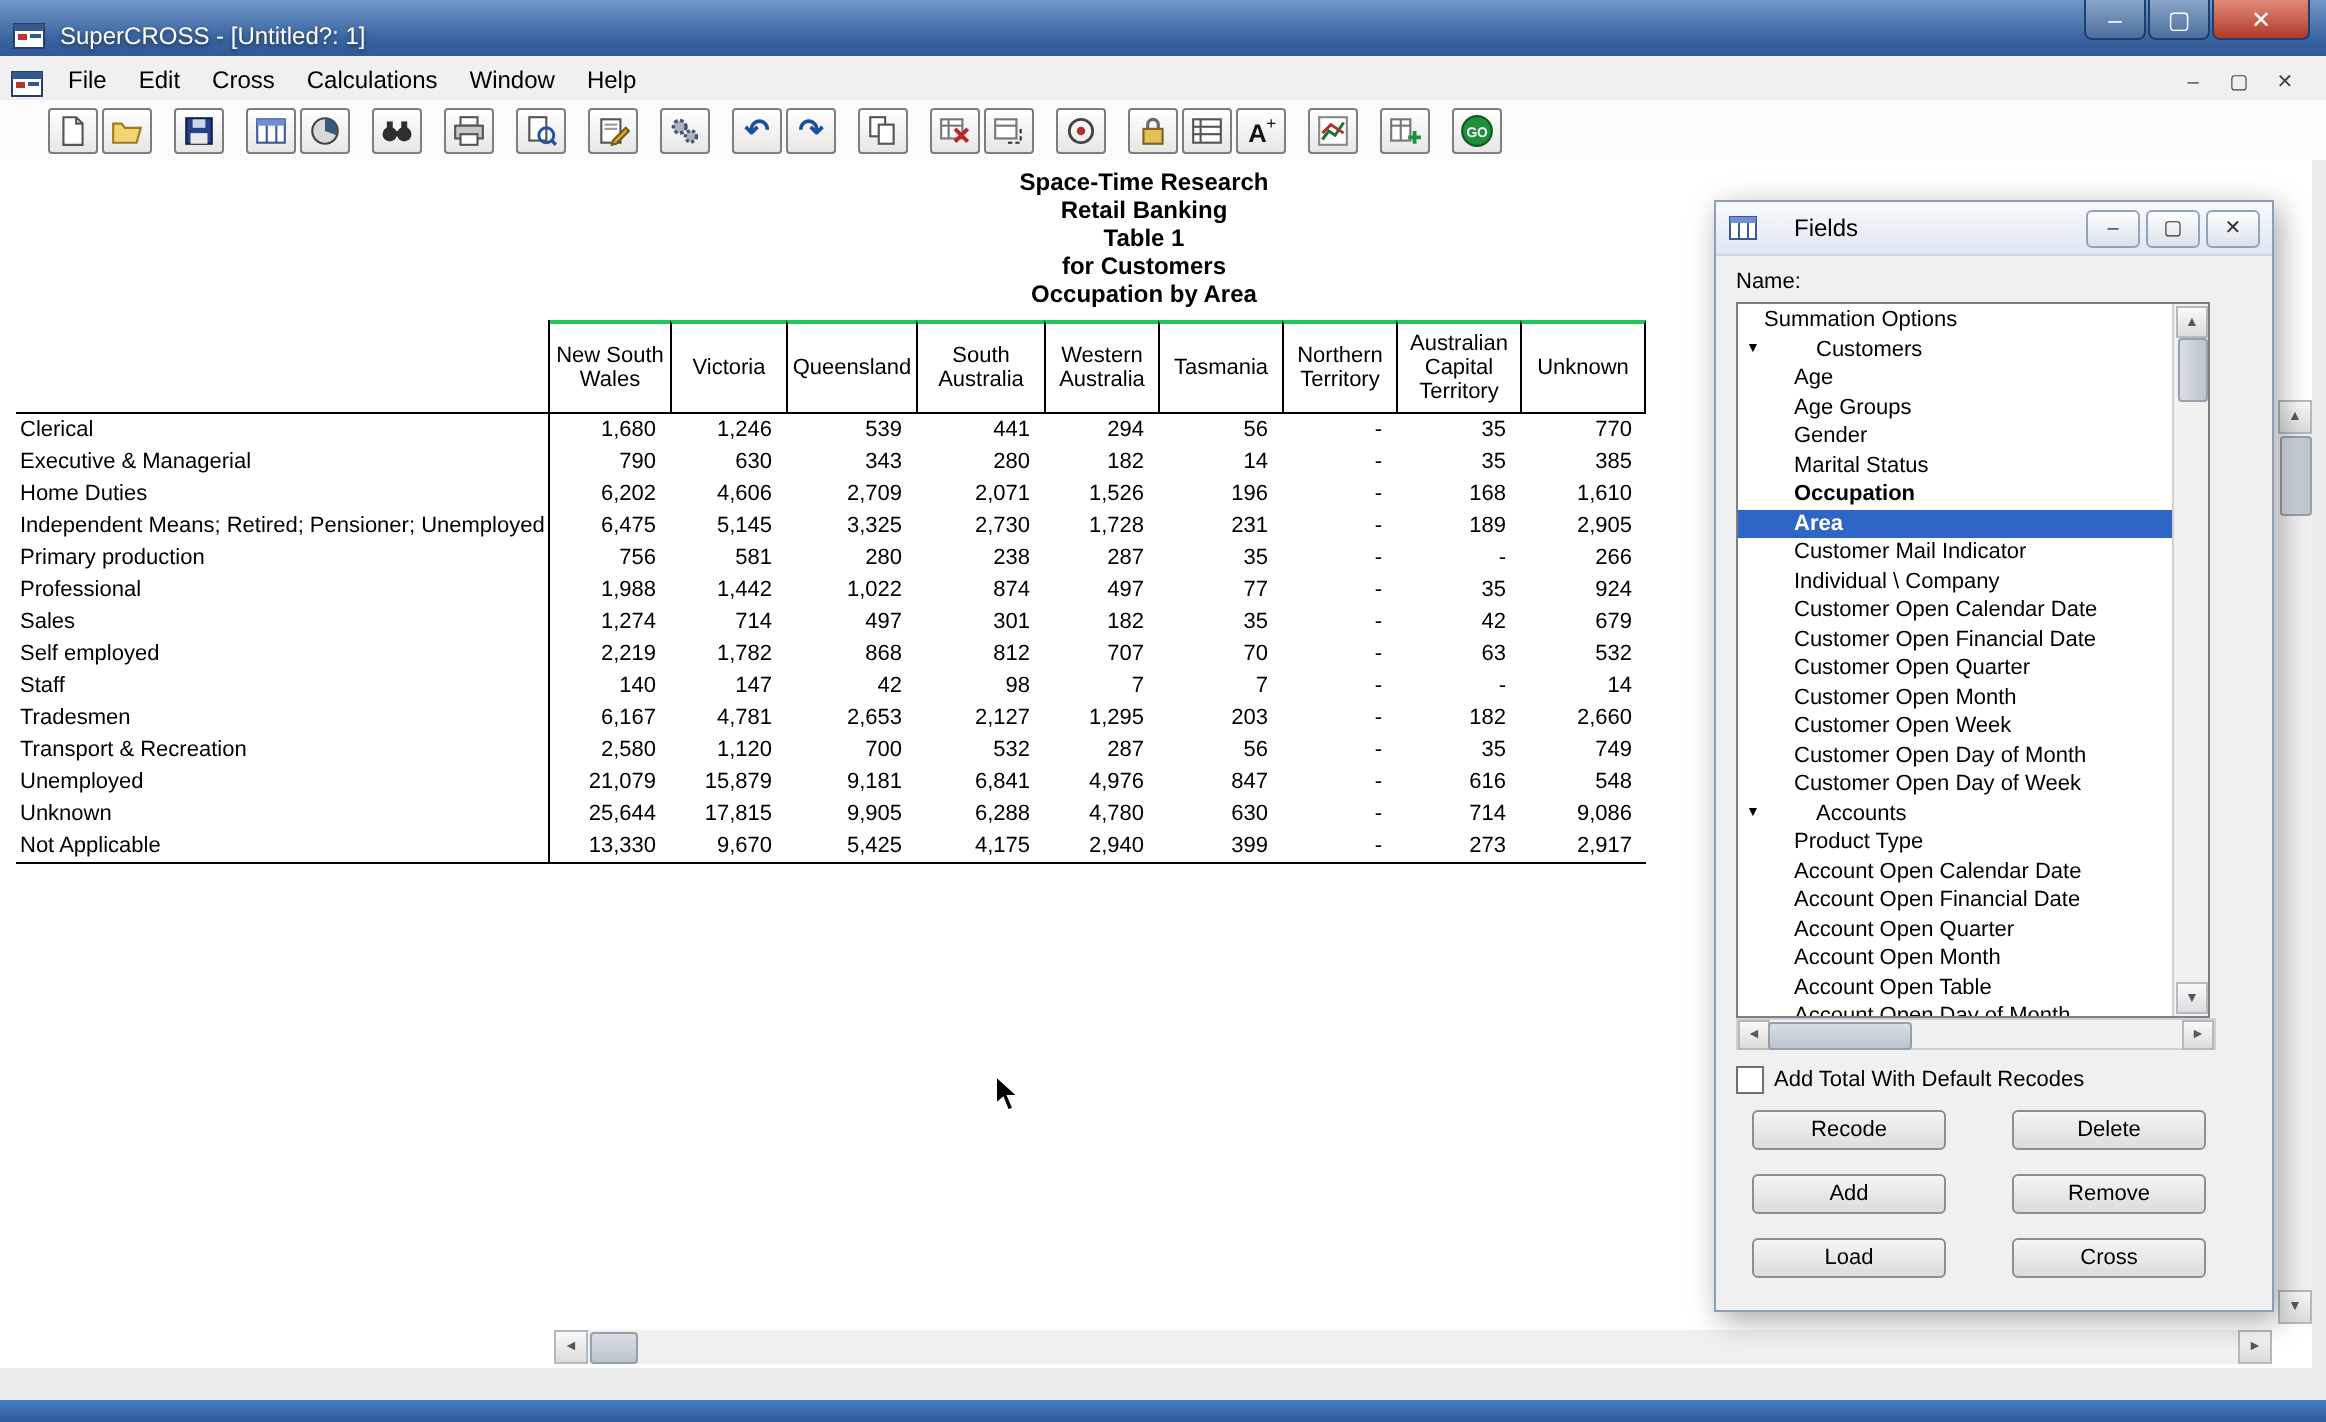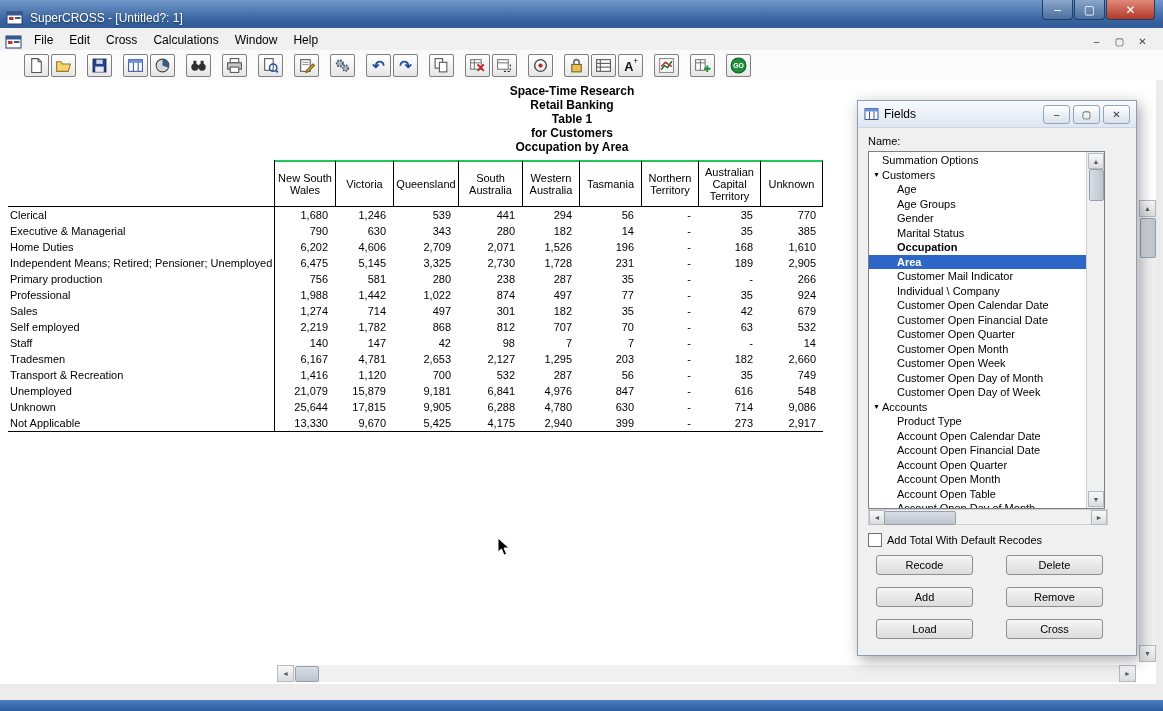--- a/index.html
+++ b/index.html
@@ -75,34 +75,34 @@
   .frame-right{position:absolute;left:1156px;top:80px;width:7px;height:620px;background:#ececec;}
   .frame-bottom{position:absolute;left:0;top:684px;width:1163px;height:16px;background:#ececec;}
   .taskbar-strip{position:absolute;left:0;top:700px;width:1163px;height:11px;
     background:linear-gradient(#4a7fc1,#2c5a9b);}
 
   
   .fields-dialog{position:absolute;left:857px;top:100px;width:278px;height:554px;background:#f0f0f0;
     border:1px solid #8ba0b8;box-shadow:3px 4px 14px rgba(0,0,0,.35);z-index:20;font-size:11px;color:#000;}
   .fd-title{position:absolute;left:0;top:0;right:0;height:26px;
     background:linear-gradient(#f8fafd,#dfe7f2);border-bottom:1px solid #ccd6e2;
-    display:flex;align-items:center;padding:0 6px;gap:5px;}
+    display:flex;align-items:center;padding:0 6px;gap:18px;}
   .fd-icon{width:15px;height:14px;display:inline-flex;}
   .fd-icon svg{width:15px;height:14px;}
   .fd-title-text{font-size:12px;}
   .fd-btns{margin-left:auto;display:flex;gap:3px;}
   .fdbtn{width:25px;height:17px;display:flex;align-items:center;justify-content:center;font-size:10px;
     color:#333;background:linear-gradient(#ffffff,#dbe2ec);border:1px solid #93a5bb;border-radius:3px;}
   .fd-name-label{position:absolute;left:10px;top:34px;}
   .fd-list{position:absolute;left:10px;top:50px;width:237px;height:358px;background:#fff;
     border:1px solid #808080;box-sizing:border-box;}
   .fd-list-items{position:absolute;left:0;top:1px;right:17px;bottom:0;overflow:hidden;}
   .fd-item{display:flex;align-items:center;height:14.5px;white-space:nowrap;padding-left:13px;}
   .fd-item.lv2{padding-left:28px;}
-  .fd-item.group{padding-left:2px;}
+  .fd-item.group{padding-left:2px;gap:26px;}
   .fd-item.bold{font-weight:bold;}
   .fd-item.sel{color:#fff;}
   .tri{font-size:7px;width:11px;text-align:center;}
   .fd-vscroll{position:absolute;right:0;top:0;bottom:0;width:17px;background:#f0f0f0;
     border-left:1px solid #d0d0d0;}
   .fd-vscroll .sb-arr{left:1px;width:14px;height:14px;}
   .fd-vscroll .up{top:1px;}
   .fd-vscroll .down{bottom:1px;}
   .fdv-thumb{position:absolute;left:2px;top:17px;width:13px;height:30px;border-radius:2px;
     background:linear-gradient(90deg,#d9dee4,#bcc4cd);border:1px solid #96a0ac;}
@@ -527,21 +527,21 @@
             <div class="dcell">2,653</div>
             <div class="dcell">2,127</div>
             <div class="dcell">1,295</div>
             <div class="dcell">203</div>
             <div class="dcell">-</div>
             <div class="dcell">182</div>
             <div class="dcell">2,660</div>
           </div>
           <div class="brow">
             <div class="rlabel">Transport &amp; Recreation</div>
-            <div class="dcell">1,416</div>
+            <div class="dcell">2,580</div>
             <div class="dcell">1,120</div>
             <div class="dcell">700</div>
             <div class="dcell">532</div>
             <div class="dcell">287</div>
             <div class="dcell">56</div>
             <div class="dcell">-</div>
             <div class="dcell">35</div>
             <div class="dcell">749</div>
           </div>
           <div class="brow">

